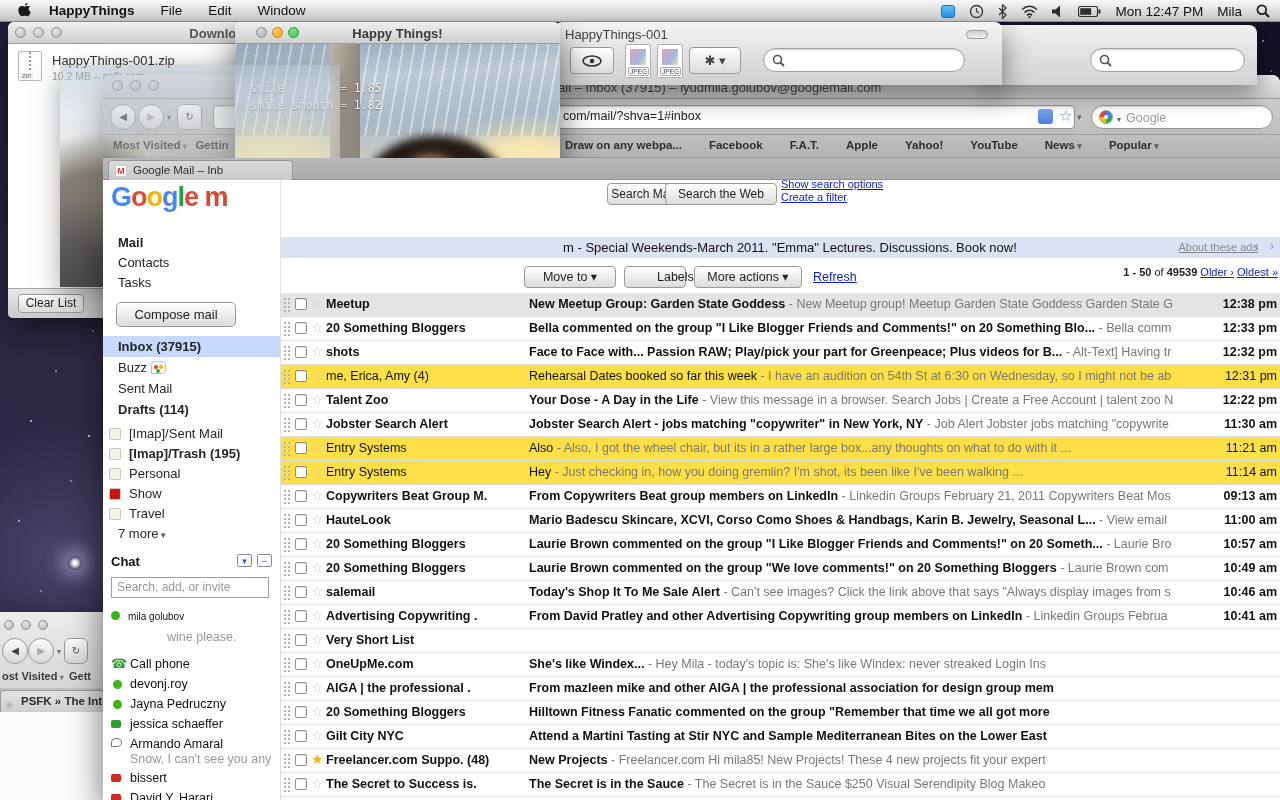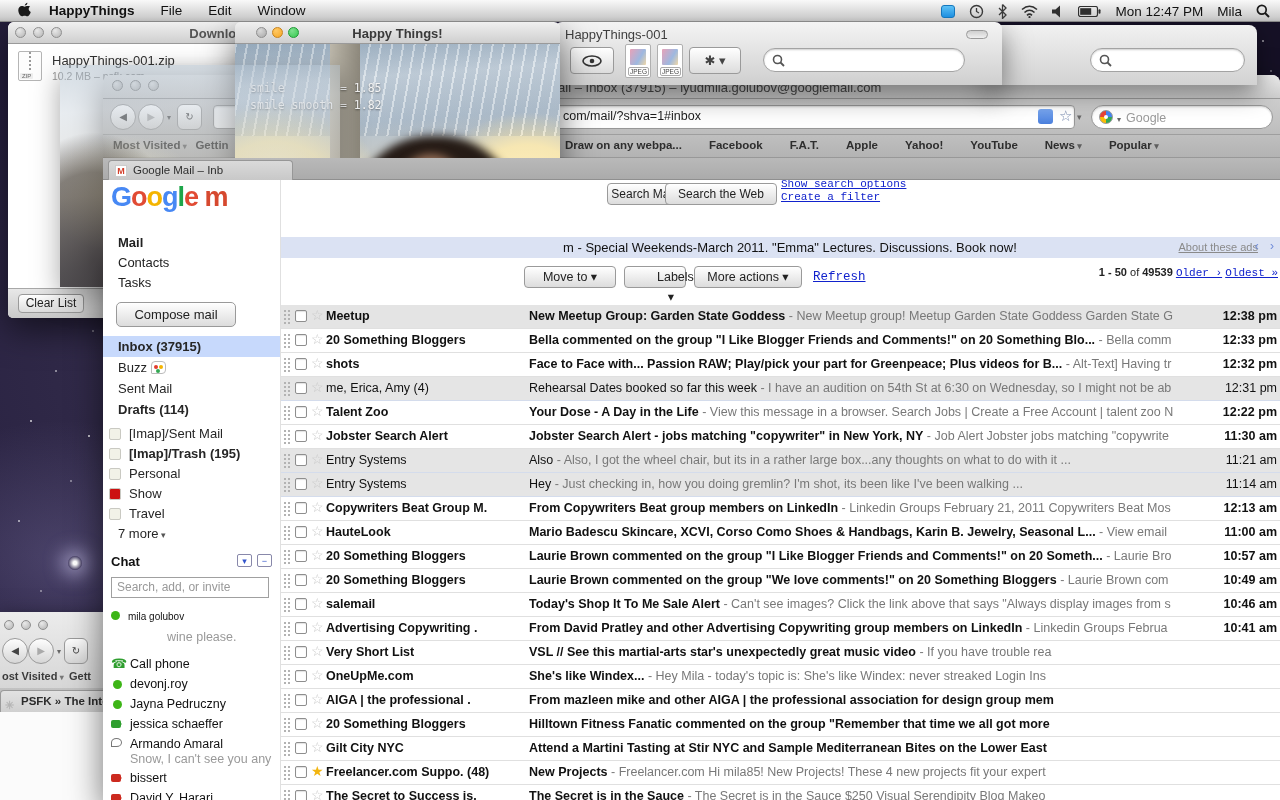--- a/index.html
+++ b/index.html
@@ -157,36 +157,36 @@
     border:4px solid transparent; }
   .cicon.i-camg::after { border-left:5px solid #2f9e2f; }
   .cicon.i-camr::after { border-left:5px solid #cc2a1f; }
   .cicon.i-bubble { width:11px; height:9px; border:1.5px solid #777; border-radius:50% 50% 50% 0; top:4px; }
   .cstatus { font-size:12.5px; color:#999; line-height:17px; height:17px; margin-top:-3px; }
 
   
   #gmain { position:absolute; left:178px; right:0; top:0; bottom:0; background:#fff; }
   #gmain .sbtn1 { position:absolute; left:286px; top:3px; width:72px; height:22px; line-height:20px;margin-left:40px; }
   #gmain .sbtn2 { position:absolute; left:384px; top:3px; width:112px; height:22px; line-height:20px; }
-  .glink { color:#1122cc; text-decoration:underline; cursor:pointer;font-family:Liberation Mono, monospace; }
+  .glink { color:#1122cc; text-decoration:underline; cursor:pointer; }
   #gmain .slink1 { position:absolute; left:500px; top:-2px; font-size:11px; }
   #gmain .slink2 { position:absolute; left:500px; top:11px; font-size:11px; }
   #adrow { position:absolute; left:0; right:0; top:57px; height:21px; background:#dbe2f3; }
   #adrow .adtext { position:absolute; left:282px; top:3px; font-size:13px; color:#111; white-space:nowrap; }
   #adrow .about { position:absolute; right:22px; top:4px; font-size:11px; color:#8a8a8a; text-decoration:underline; }
   #adrow .arr { position:absolute; right:2px; top:2px; font-size:12px; color:#6f8bd8; letter-spacing:4px; }
   #gtoolbar { position:absolute; left:0; right:0; top:82px; height:31px; background:#fff; }
   #gtoolbar .mvbtn { position:absolute; left:243px; top:4px; width:92px; height:22px; line-height:20px; font-size:12.5px; }
   #gtoolbar .lbbtn { position:absolute; left:343px; top:4px; width:62px; height:22px; line-height:20px; font-size:12.5px;padding-left:32px; }
   #gtoolbar .mabtn { position:absolute; left:413px; top:4px; width:108px; height:22px; line-height:20px; font-size:12.5px; }
   #gtoolbar .refresh { position:absolute; left:532px; top:8px; font-size:12.5px; }
   #gtoolbar .counts { position:absolute; right:2px; top:4px; font-size:11px; color:#222; white-space:nowrap; }
-  #emaillist { position:absolute; left:0; right:0; top:113px; bottom:0; overflow:hidden;margin-top:12px; }
+  #emaillist { position:absolute; left:0; right:0; top:113px; bottom:0; overflow:hidden; }
   .erow { position:relative; height:24px; background:#fff; border-bottom:1px solid #e0e0e0; font-weight:bold; font-size:12.5px; color:#111; }
-  .erow.read { background:#e5e5e5; font-weight:normal; border-bottom:1px solid #d4dcec; }
+  .erow.read { background:#fde047; font-weight:normal; border-bottom:1px solid #d4dcec; }
   .erow.hover { background:#e4e4e4; }
   .handle { position:absolute; left:2px; top:4px; width:8px; height:16px;
     background-image:radial-gradient(circle,#b3b3b3 1px,transparent 1.3px); background-size:4px 4px; }
   .cb { position:absolute; left:14px; top:5px; width:12px; height:12px; background:#fff; border:1px solid #8e8e8e; border-radius:2px;
     box-shadow:inset 0 1px 1px rgba(0,0,0,.12); }
   .star { position:absolute; left:30px; top:2px; font-size:14px; color:#c9c9c9; font-weight:normal; }
   .star::before { content:"☆"; }
   .erow.starred .star::before { content:"★"; color:#f2b50f; }
   .sender { position:absolute; left:45px; top:4px; width:198px; overflow:hidden; white-space:nowrap; }
   .subjwrap { position:absolute; left:248px; right:64px; top:4px; overflow:hidden; white-space:nowrap; }
@@ -545,21 +545,21 @@
               <span class="subjwrap"><span>Hey</span><span class="sep"></span><span class="snippet">Just checking in, how you doing gremlin? I'm shot, its been like I've been walking ...</span></span>
               <span class="etime">11:14 am</span>
             </div>
 
             <div class="erow">
               <span class="handle"></span>
               <span class="cb"></span>
               <span class="star"></span>
               <span class="sender">Copywriters Beat Group M.</span>
               <span class="subjwrap"><span>From Copywriters Beat group members on LinkedIn</span><span class="sep"></span><span class="snippet">Linkedin Groups February 21, 2011 Copywriters Beat Mos</span></span>
-              <span class="etime">12:13 am</span>
+              <span class="etime">09:13 am</span>
             </div>
 
             <div class="erow">
               <span class="handle"></span>
               <span class="cb"></span>
               <span class="star"></span>
               <span class="sender">HauteLook</span>
               <span class="subjwrap"><span>Mario Badescu Skincare, XCVI, Corso Como Shoes &amp; Handbags, Karin B. Jewelry, Seasonal L...</span><span class="sep"></span><span class="snippet">View email</span></span>
               <span class="etime">11:00 am</span>
             </div>
@@ -598,21 +598,20 @@
               <span class="sender">Advertising Copywriting .</span>
               <span class="subjwrap"><span>From David Pratley and other Advertising Copywriting group members on LinkedIn</span><span class="sep"></span><span class="snippet">Linkedin Groups Februa</span></span>
               <span class="etime">10:41 am</span>
             </div>
 
             <div class="erow">
               <span class="handle"></span>
               <span class="cb"></span>
               <span class="star"></span>
               <span class="sender">Very Short List</span>
-              <span class="subjwrap"><span>VSL // See this martial-arts star's unexpectedly great music video</span><span class="sep"></span><span class="snippet">If you have trouble rea</span></span>
               <span class="etime"></span>
             </div>
 
             <div class="erow">
               <span class="handle"></span>
               <span class="cb"></span>
               <span class="star"></span>
               <span class="sender">OneUpMe.com</span>
               <span class="subjwrap"><span>She's like Windex...</span><span class="sep"></span><span class="snippet">Hey Mila - today's topic is: She's like Windex: never streaked Login Ins</span></span>
               <span class="etime"></span>

